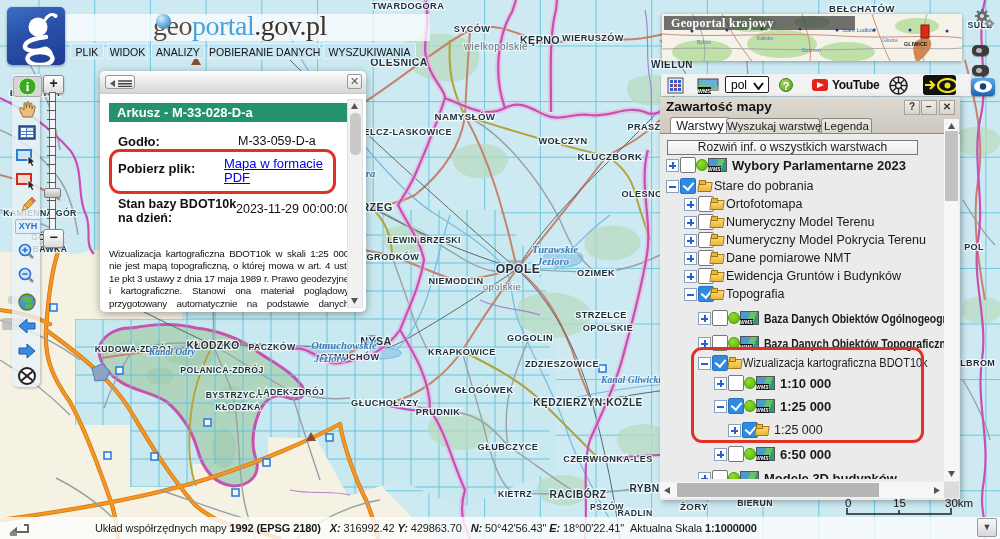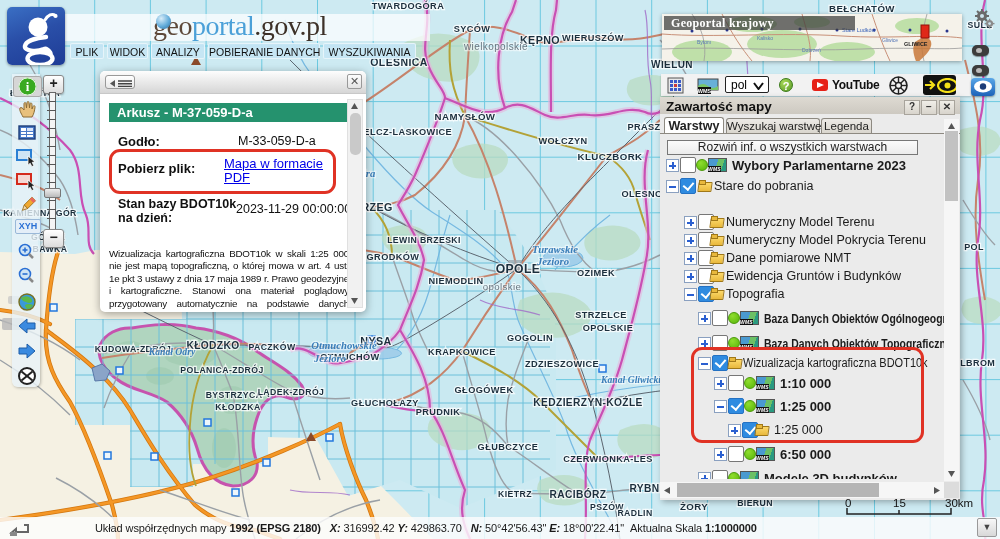--- a/index.html
+++ b/index.html
@@ -31,25 +31,25 @@
 .flabel{font-weight:bold;}
 #redoval{position:absolute;left:9px;top:78px;width:221px;height:39px;border:3px solid #e03224;border-radius:11px;}
 #ptext{position:absolute;left:9px;top:177px;width:240px;font-size:9.8px;line-height:12.4px;color:#101010;text-align:justify;letter-spacing:-0.2px;}
 #pscroll{position:absolute;right:3px;top:28px;width:14px;height:207px;background:#f1f1f1;border:1px solid #e0e0e0;}
 #pthumb{position:absolute;left:1.5px;top:13px;width:11px;height:42px;background:#c9c9c9;border-radius:5px;}
 .sarrow{position:absolute;left:2px;}
 #minimap{left:662px;top:14px;width:300px;height:47px;box-shadow:0 1px 4px rgba(0,0,0,.35);overflow:hidden;}
 #mmlabel{position:absolute;left:2px;top:2px;width:191px;height:14px;background:rgba(60,60,60,.72);color:#fff;font-weight:bold;font-size:12px;line-height:14px;padding-left:7px;box-sizing:border-box;font-family:"Liberation Serif",serif;letter-spacing:.3px;}
 #rtoolbar{left:661px;top:74px;width:310px;height:22px;background:#f2f2f2;box-shadow:0 1px 2px rgba(0,0,0,.2);}
 #rpanel{left:660px;top:97px;width:300px;height:403px;background:#ebebeb;box-shadow:2px 2px 6px rgba(0,0,0,.3);}
-#rtitle{position:absolute;left:0;top:0;width:100%;height:17px;background:linear-gradient(#dedad2,#cdc9c1);font-weight:bold;font-size:13.5px;color:#111;line-height:20px;padding-left:6px;box-sizing:border-box;}
+#rtitle{position:absolute;left:0;top:0;width:100%;height:36px;background:linear-gradient(#dedad2,#cdc9c1);font-weight:bold;font-size:13.5px;color:#111;line-height:20px;padding-left:6px;box-sizing:border-box;}
 .wbtn{position:absolute;top:3px;width:14px;height:13px;background:linear-gradient(#f0eee8,#d8d4cc);border:1px solid #a8a49c;font-size:10px;line-height:12px;text-align:center;color:#333;font-weight:bold;}
 #tabs{position:absolute;left:4px;top:20px;height:17px;}
 .tab{position:absolute;top:1px;height:15px;background:linear-gradient(#eceae6,#d8d4cc);border:1px solid #8d8981;border-bottom:none;border-radius:3px 3px 0 0;font-size:11.5px;line-height:15px;text-align:center;color:#222;white-space:nowrap;}
-.tab.active{background:#fff;font-weight:bold;height:16px;top:0;font-size:12.5px;line-height:16px;}
+.tab.active{background:#fff;font-weight:normal;height:16px;top:0;font-size:12.5px;line-height:16px;margin-left:6px;}
 #tabline{position:absolute;left:0;top:36px;width:100%;height:1px;background:#8d8981;}
 #rozwin{position:absolute;left:7px;top:43px;width:249px;height:13px;background:linear-gradient(#fbfbfb,#ececec);border:1px solid #777;font-size:12px;text-align:center;line-height:13px;color:#222;}
 #tree{position:absolute;left:0;top:60px;width:284px;height:322px;overflow:hidden;background:#ebebeb;font-size:12.5px;color:#1b1b1b;}
 .trow{position:absolute;left:0;height:18px;width:100%;white-space:nowrap;}
 .trow>*{position:absolute;}
 .txt{top:2px;font-size:12.5px;}
 .txt.b{font-weight:bold;font-size:13px;top:1.5px;}
 .exp{width:11px;height:11px;top:3px;border:1px solid #8aa0c0;background:#fff;}
 .exp:before{content:"";position:absolute;left:2px;top:4.5px;width:7px;height:2px;background:#2a5fd0;}
 .exp.pl:after{content:"";position:absolute;left:4.5px;top:2px;width:2px;height:7px;background:#2a5fd0;}
@@ -528,21 +528,21 @@
  <div class="hdr"></div>
  <div id="pbtn1"><svg width="32" height="13">
           <path d="M4,6.5 L9,3 V10z" fill="#555"></path>
           <g stroke="#444" stroke-width="1.4">
             <line x1="12" y1="4" x2="26" y2="4"></line>
             <line x1="12" y1="6.7" x2="26" y2="6.7"></line>
             <line x1="12" y1="9.4" x2="26" y2="9.4"></line>
           </g>
         </svg></div>
  <div id="pclose">✕</div>
- <div id="greenbar">Arkusz - M-37-059-D-a</div>
+ <div id="greenbar">Arkusz - M-33-028-D-a</div>
  <div class="frow" style="top:63px"><span class="flabel">Godło:</span></div>
  <div class="frow" style="left:138px;top:63px;font-size:12.5px">M-33-059-D-a</div>
  <div class="frow" style="top:90px"><span class="flabel">Pobierz plik:</span></div>
  <div class="frow" style="left:124px;top:86px;color:#0000e8;text-decoration:underline;line-height:13.5px">Mapa w formacie<br>PDF</div>
  <div id="redoval"></div>
  <div class="frow" style="top:127px;line-height:13.5px;font-size:12.5px"><span class="flabel">Stan bazy BDOT10k<br>na dzień:</span></div>
  <div class="frow" style="left:136px;top:131px;font-size:12.5px">2023-11-29 00:00:00</div>
  <div id="ptext">Wizualizacja kartograficzna BDOT10k w skali 1:25 000 nie jest mapą topograficzną, o&nbsp;której mowa w art. 4 ust. 1e pkt 3 ustawy z dnia 17 maja 1989 r. Prawo geodezyjne i kartograficzne. Stanowi ona materiał poglądowy przygotowany automatycznie na podstawie danych BDOT10k. Obecnie dostępne wizualizacje są projektem</div>
  <div id="pscroll">
         <svg class="sarrow" style="top:2px" width="9" height="8">
@@ -717,20 +717,26 @@
           <i class="dot" style="left:36px"></i>
           <i class="wms" style="left:48px"></i>
           <span class="txt b" style="left:72px">Wybory Parlamentarne 2023</span>
         </div>
  <div class="trow" style="top:20px">
           <i class="exp" style="left:6px"></i>
           <i class="cb on" style="left:20px"></i>
           <i class="fold" style="left:38px"></i>
           <span class="txt" style="left:54px">Stare do pobrania</span>
         </div>
+ <div class="trow" style="top:38px">
+          <i class="exp pl" style="left:24px"></i>
+          <i class="cb" style="left:38px"></i>
+          <i class="fold" style="left:50px"></i>
+          <span class="txt" style="left:66px">Ortofotomapa</span>
+        </div>
  <div class="trow" style="top:56px">
           <i class="exp pl" style="left:24px"></i>
           <i class="cb" style="left:38px"></i>
           <i class="fold" style="left:50px"></i>
           <span class="txt" style="left:66px">Numeryczny Model Terenu</span>
         </div>
  <div class="trow" style="top:74px">
           <i class="exp pl" style="left:24px"></i>
           <i class="cb" style="left:38px"></i>
           <i class="fold" style="left:50px"></i>

